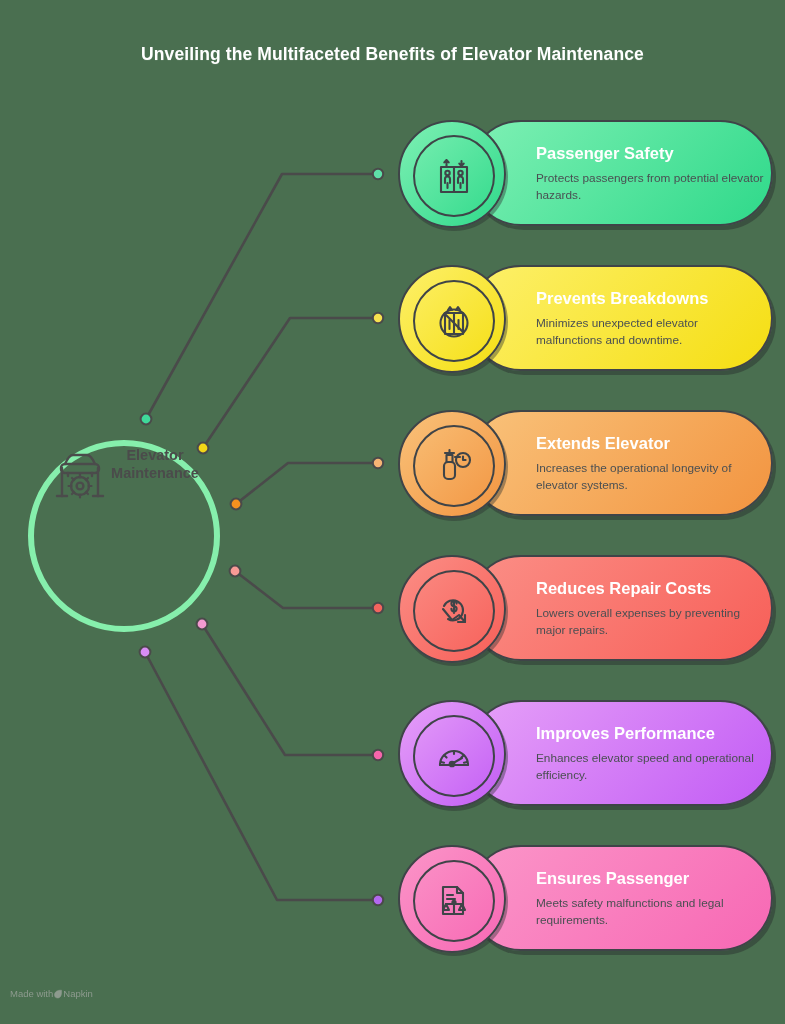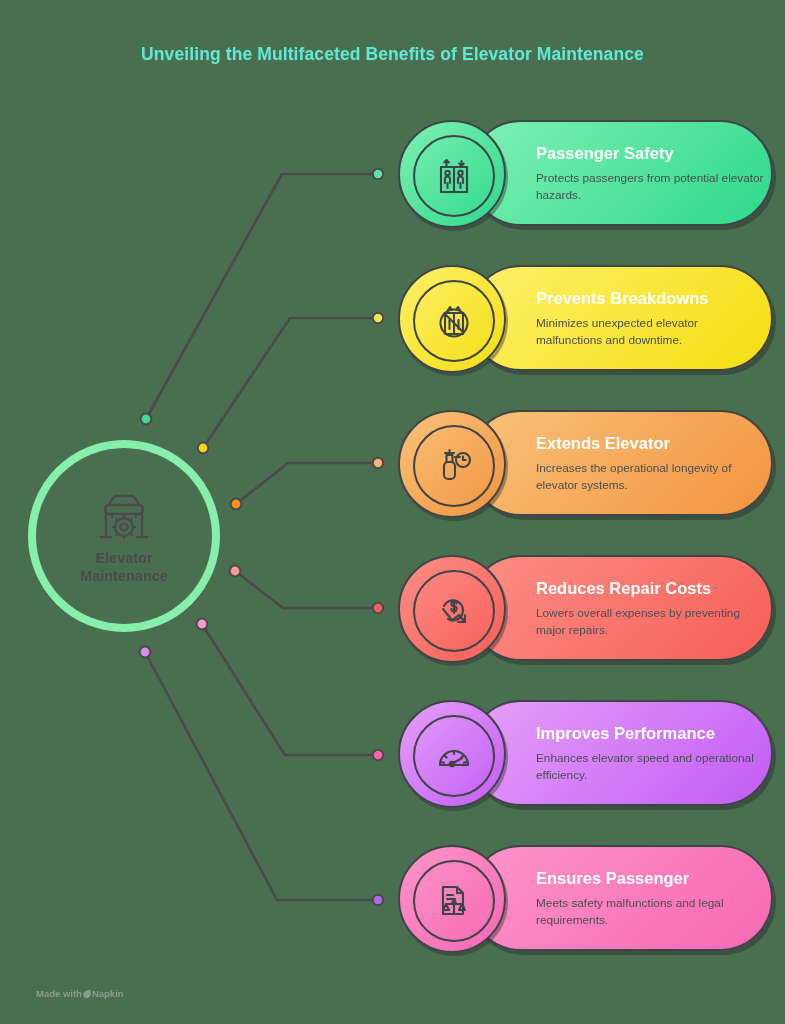--- a/index.html
+++ b/index.html
@@ -11,35 +11,35 @@
     position:relative;
   }
   #stage{position:absolute;inset:0;width:785px;height:1024px;}
 
   
   .title{
     position:absolute;left:0;top:44px;width:785px;
     text-align:center;
     font-size:17.5px;font-weight:bold;
     letter-spacing:.1px;
-    color:#5eead4;
+    color:#ffffff;
     text-shadow:0 1px 0 rgba(255,255,255,.06);
   }
 
   
   #links{position:absolute;left:0;top:0;width:785px;height:1024px;}
 
   
   .hub{
     position:absolute;left:28px;top:440px;
     width:192px;height:192px;border-radius:50%;
-    border:8px solid #86efac;
-    box-sizing:border-box;
-    display:flex;flex-direction:column;
-    align-items:center;justify-content:center;
+    border:6px solid #86efac;
+    box-sizing:border-box;
+    display:flex;
+    align-items:flex-start;justify-content:center;
   }
   .hub-icon{width:62px;height:58px;margin-bottom:4px;}
   .hub-label{
     font-size:14.5px;font-weight:bold;line-height:1.25;
     color:#4b4b4b;text-align:center;max-width:120px;
   }
 
   
   .card{
     position:absolute;
@@ -78,23 +78,23 @@
     font-size:16.5px;font-weight:bold;color:#ffffff;
     line-height:1.3;margin-bottom:6px;
   }
   .card-desc{
     font-size:11.8px;font-weight:normal;color:#4a4f52;
     line-height:1.42;
   }
 
   
   .footer{
-    position:absolute;left:36px;top:988px;
+    position:absolute;left:10px;top:988px;
     display:flex;align-items:center;
-    font-size:9.5px;font-weight:bold;color:#8d9a8e;
+    font-size:9.5px;font-weight:normal;color:#8d9a8e;
   }
   .footer svg{width:10px;height:10px;display:block;}
 </style>
 </head>
 <body>
 
 <div id="stage">
 
   <div class="title">Unveiling the Multifaceted Benefits of Elevator Maintenance</div>
 

